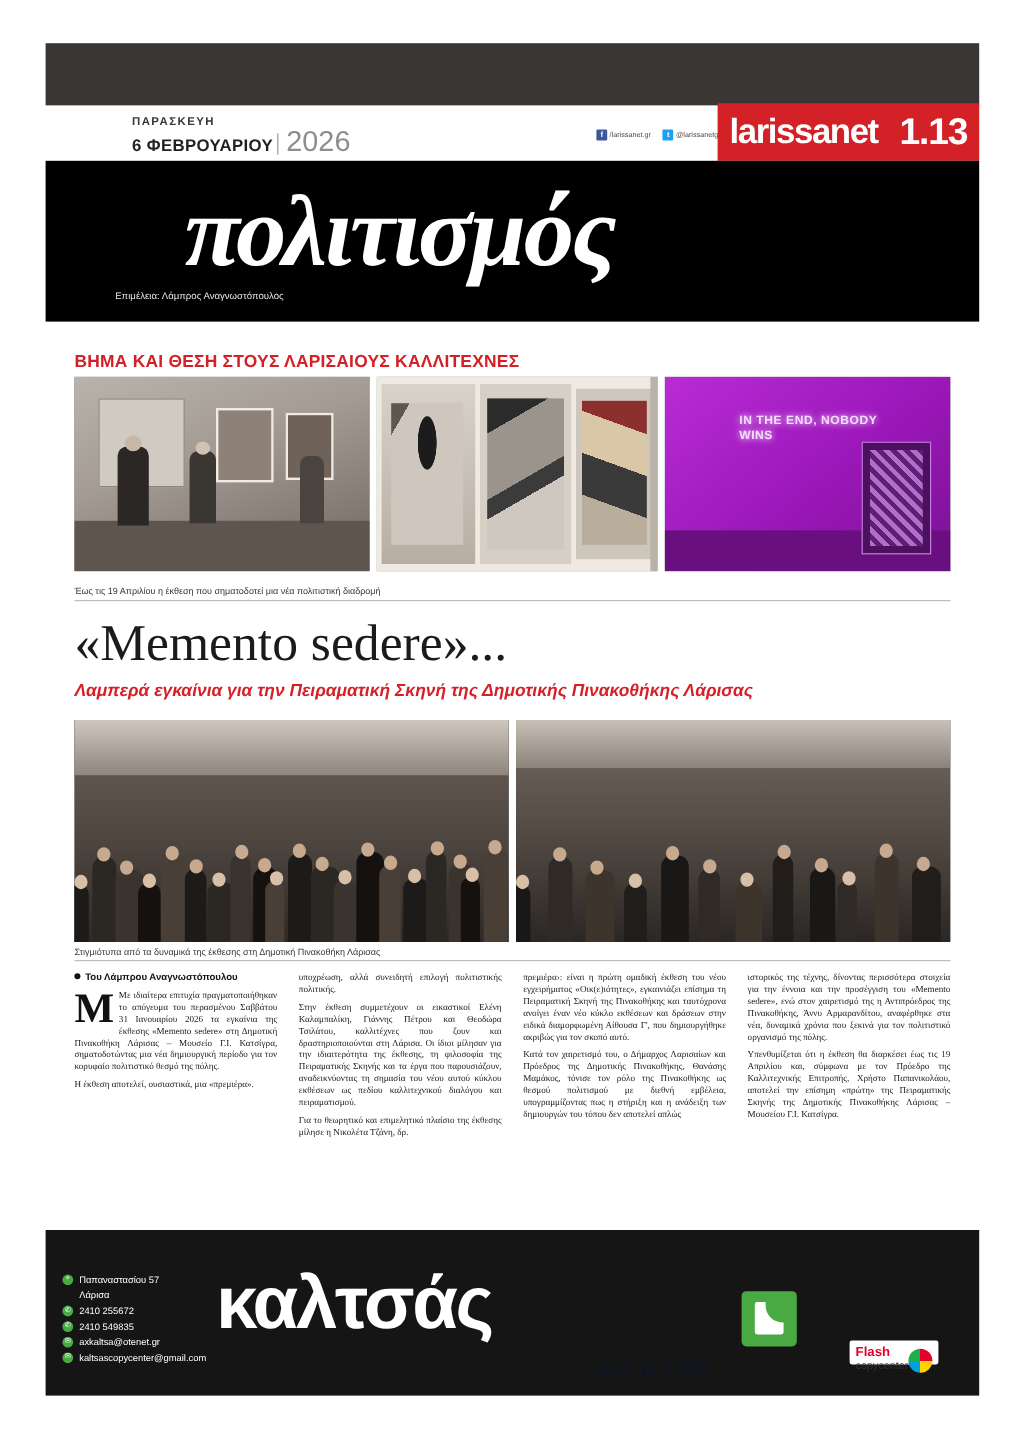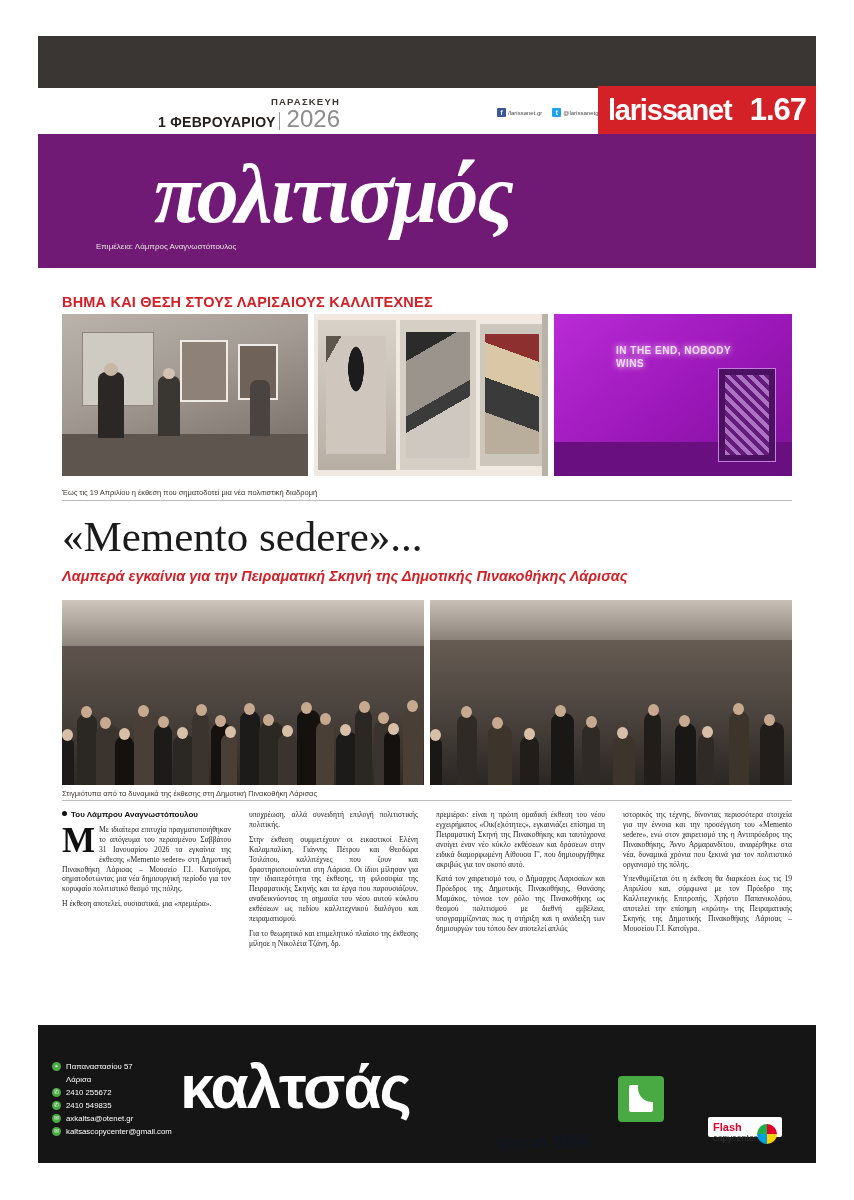--- a/index.html
+++ b/index.html
@@ -21,21 +21,20 @@
     position:absolute;left:38px;top:36px;width:778px;height:52px;
     background:#3a3633;
   }
   .date-bar{
     position:absolute;left:38px;top:88px;width:778px;height:46px;
     background:#ffffff;
     border-bottom:1px solid #ffffff;
   }
   .date-left{
     position:absolute;left:110px;top:92px;width:230px;height:40px;
-    text-align:right;
     font-family:"Liberation Sans", sans-serif;
     color:#2b2b2b;
   }
   .date-left .dayline{
     font-size:9.5px;letter-spacing:1.2px;font-weight:700;color:#3a3633;
     display:block;line-height:11px;margin-top:4px;
   }
   .date-left .d2{
     font-size:14px;font-weight:700;color:#231f1d;display:inline-block;
     line-height:16px;letter-spacing:.3px;
@@ -64,21 +63,21 @@
     margin-left:10px;
   }
   .brandbox .bnum{
     font-family:"Liberation Sans", sans-serif;
     color:#ffffff;font-weight:700;font-size:31px;letter-spacing:-1px;
     margin-left:auto;margin-right:10px;
   }
   
   .section-band{
     position:absolute;left:38px;top:134px;width:778px;height:134px;
-    background:#701a75;
+    background:#000000;
     color:#fff;
   }
   .section-title{
     position:absolute;left:116px;top:12px;
     font-family:"Liberation Serif", serif;
     font-style:italic;font-weight:700;
     font-size:84px;line-height:96px;letter-spacing:-2px;
     color:#ffffff;
   }
   .editor-credit{
@@ -246,37 +245,37 @@
 <body>
 
 <div class="page">
 
   <div class="masthead-top"></div>
 
   <div class="date-bar"></div>
 
   <div class="date-left">
     <span class="dayline">ΠΑΡΑΣΚΕΥΗ</span>
-    <span class="d2">1 ΦΕΒΡΟΥΑΡΙΟΥ</span><span class="divider-v"></span><span class="year">2026</span>
+    <span class="d2">6 ΦΕΒΡΟΥΑΡΙΟΥ</span><span class="divider-v"></span><span class="year">2026</span>
   </div>
 
   <div class="socials">
     <span class="soc">
       <span class="ic">f</span>
       <span>/larissanet.gr</span>
     </span>
     <span class="soc">
       <span class="ic tw">t</span>
       <span>@larissanetgr</span>
     </span>
   </div>
 
   <div class="brandbox">
     <span class="bname">larissanet</span>
-    <span class="bnum">1.67</span>
+    <span class="bnum">1.13</span>
   </div>
 
   <div class="section-band">
     <div class="section-title">πολιτισμός</div>
     <div class="editor-credit">Επιμέλεια: Λάμπρος Αναγνωστόπουλος</div>
   </div>
 
   <div class="kicker">ΒΗΜΑ ΚΑΙ ΘΕΣΗ ΣΤΟΥΣ ΛΑΡΙΣΑΙΟΥΣ ΚΑΛΛΙΤΕΧΝΕΣ</div>
 
   <div class="strip">

